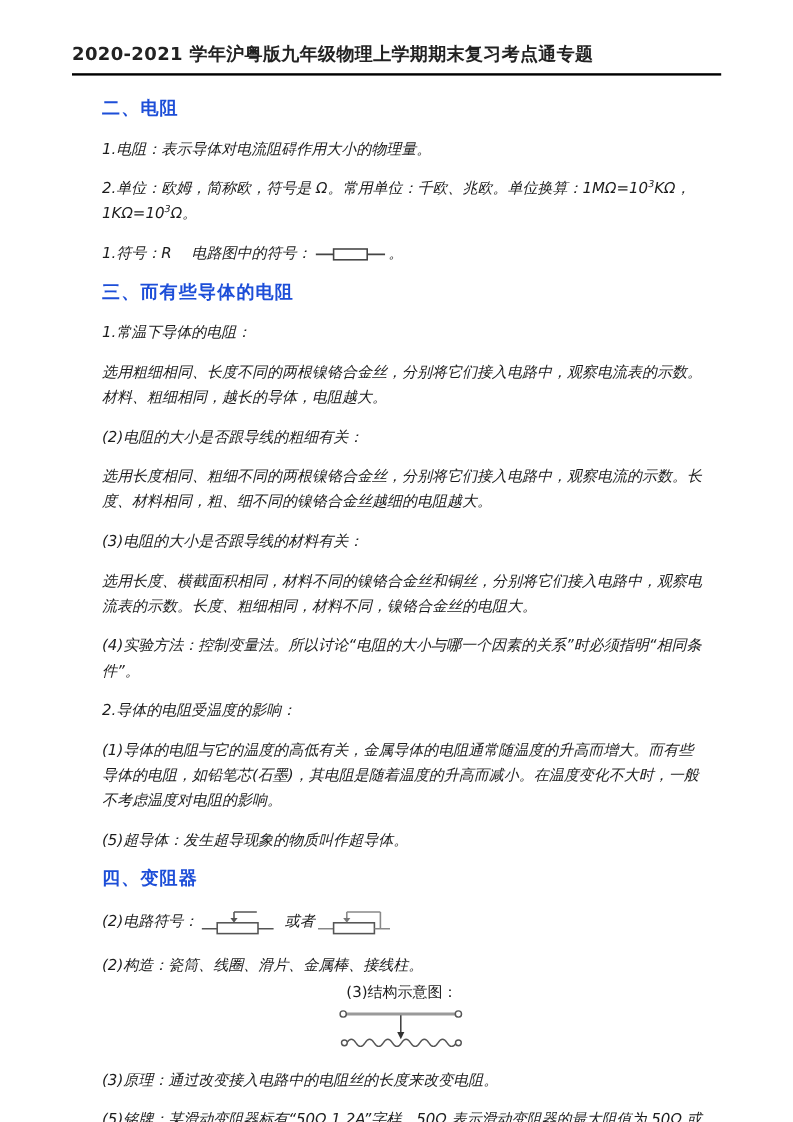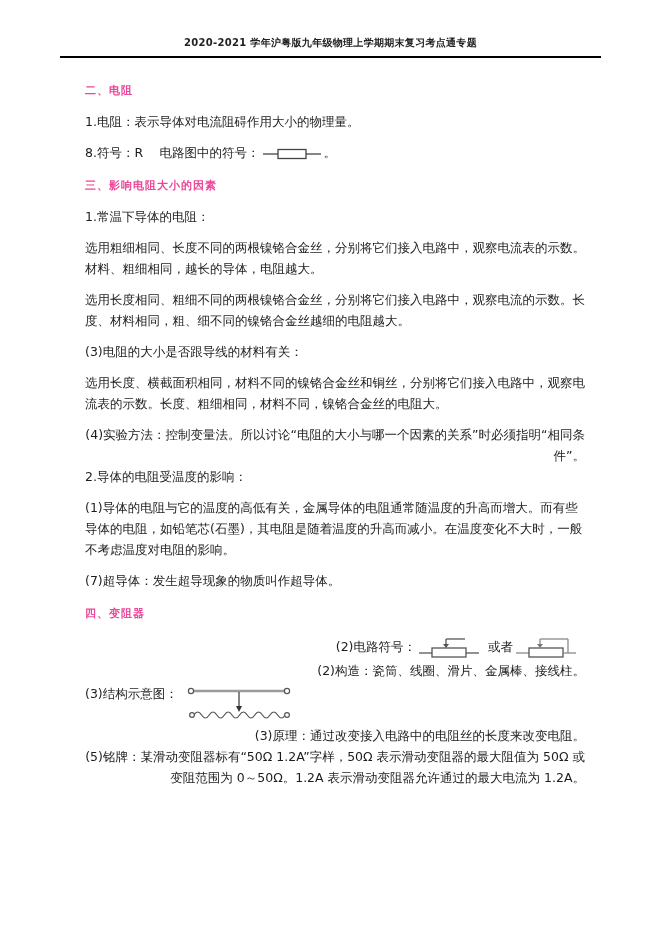--- a/index.html
+++ b/index.html
@@ -2,72 +2,74 @@
 <html><head>
 <meta charset="utf-8">
 <style>
   html,body { margin:0; padding:0; background:#ffffff; }
   .page {
     position:relative; width:661px; height:935px; background:#fff;
     font-family:"DejaVu Sans", sans-serif; color:#1c1c1c; overflow:hidden;
   }
   .doc-header {
     position:absolute; top:36px; left:60px; width:541px;
-    text-align:center; font-size:10px; font-weight:bold; color:#222;
+    font-size:15px; font-weight:bold; color:#222;
     padding-bottom:6px; border-bottom:2px solid #000;
     letter-spacing:0.3px;
   }
   .content {
     position:absolute; top:80px; left:85px; width:500px;
     font-size:12.5px; line-height:21px;
   }
   .section-heading {
-    color:#ec4899; font-weight:bold; font-size:11px;
+    color:#1d4ed8; font-weight:bold; font-size:15px;
     margin:12px 0 10px 0; letter-spacing:1px;
   }
   .section-heading.first { margin-top:0; }
-  .para { margin:0 0 10px 0; }
-  .para.tight { margin-bottom:0;text-align:right; }
+  .para { margin:12px 0 10px 0;font-style:italic; }
+  .para.tight { margin-bottom:0; }
   sup { font-size:8px; vertical-align:super; line-height:0; }
   .num-teal { color:#31849B; font-weight:bold; }
   .sym { display:inline-block; vertical-align:middle; margin:0 3px; }
   .sym svg { display:block; }
-  .struct-row { display:flex; margin:2px 0 2px 0; }
+  .struct-row { display:flex; align-items:center; margin:2px 0 2px 0;flex-direction:column; }
 </style>
 </head>
 <body>
 
 <div class="page">
 
   <div class="doc-header">2020-2021 学年沪粤版九年级物理上学期期末复习考点通专题</div>
 
   <div class="content">
 
     <div class="section-heading first">二、电阻</div>
 
     <p class="para">1.电阻：表示导体对电流阻碍作用大小的物理量。</p>
 
+    <p class="para"><span>2.单位：欧姆，简称欧，符号是 Ω。常用单位：千欧、兆欧。单位换算：1MΩ=10</span><sup>3</sup><span>KΩ，1KΩ=10</span><sup>3</sup><span>Ω。</span></p>
 
-    <p class="para"><span>8.符号：R　 电路图中的符号：</span><span class="sym"><svg width="58" height="14" viewBox="0 0 58 14">
+    <p class="para"><span>1.符号：R　 电路图中的符号：</span><span class="sym"><svg width="58" height="14" viewBox="0 0 58 14">
             <line x1="0" y1="7" x2="15" y2="7" stroke="#444" stroke-width="1.3"></line>
             <rect x="15" y="2.5" width="28" height="9" fill="#fff" stroke="#444" stroke-width="1.3"></rect>
             <line x1="43" y1="7" x2="58" y2="7" stroke="#444" stroke-width="1.3"></line>
           </svg></span><span>。</span></p>
 
-    <div class="section-heading">三、影响电阻大小的因素</div>
+    <div class="section-heading">三、而有些导体的电阻</div>
 
     <p class="para">1.常温下导体的电阻：</p>
     <p class="para">选用粗细相同、长度不同的两根镍铬合金丝，分别将它们接入电路中，观察电流表的示数。材料、粗细相同，越长的导体，电阻越大。</p>
+    <p class="para">(2)电阻的大小是否跟导线的粗细有关：</p>
     <p class="para">选用长度相同、粗细不同的两根镍铬合金丝，分别将它们接入电路中，观察电流的示数。长度、材料相同，粗、细不同的镍铬合金丝越细的电阻越大。</p>
     <p class="para">(3)电阻的大小是否跟导线的材料有关：</p>
     <p class="para">选用长度、横截面积相同，材料不同的镍铬合金丝和铜丝，分别将它们接入电路中，观察电流表的示数。长度、粗细相同，材料不同，镍铬合金丝的电阻大。</p>
     <p class="para tight">(4)实验方法：控制变量法。所以讨论“电阻的大小与哪一个因素的关系”时必须指明“相同条件”。</p>
     <p class="para">2.导体的电阻受温度的影响：</p>
     <p class="para">(1)导体的电阻与它的温度的高低有关，金属导体的电阻通常随温度的升高而增大。而有些导体的电阻，如铅笔芯(石墨)，其电阻是随着温度的升高而减小。在温度变化不大时，一般不考虑温度对电阻的影响。</p>
-    <p class="para">(7)超导体：发生超导现象的物质叫作超导体。</p>
+    <p class="para">(5)超导体：发生超导现象的物质叫作超导体。</p>
 
     <div class="section-heading">四、变阻器</div>
 
 
     <p class="para tight"><span>(2)电路符号：</span><span class="sym"><svg width="66" height="26" viewBox="0 0 66 26">
             <line x1="0" y1="19" x2="13" y2="19" stroke="#555" stroke-width="1.3"></line>
             <rect x="13" y="14" width="34" height="9" fill="#fff" stroke="#555" stroke-width="1.3"></rect>
             <line x1="47" y1="19" x2="60" y2="19" stroke="#555" stroke-width="1.3"></line>
             <line x1="27" y1="5" x2="27" y2="11" stroke="#555" stroke-width="1.3"></line>
             <polygon points="24,10 30,10 27,14" fill="#555"></polygon>

